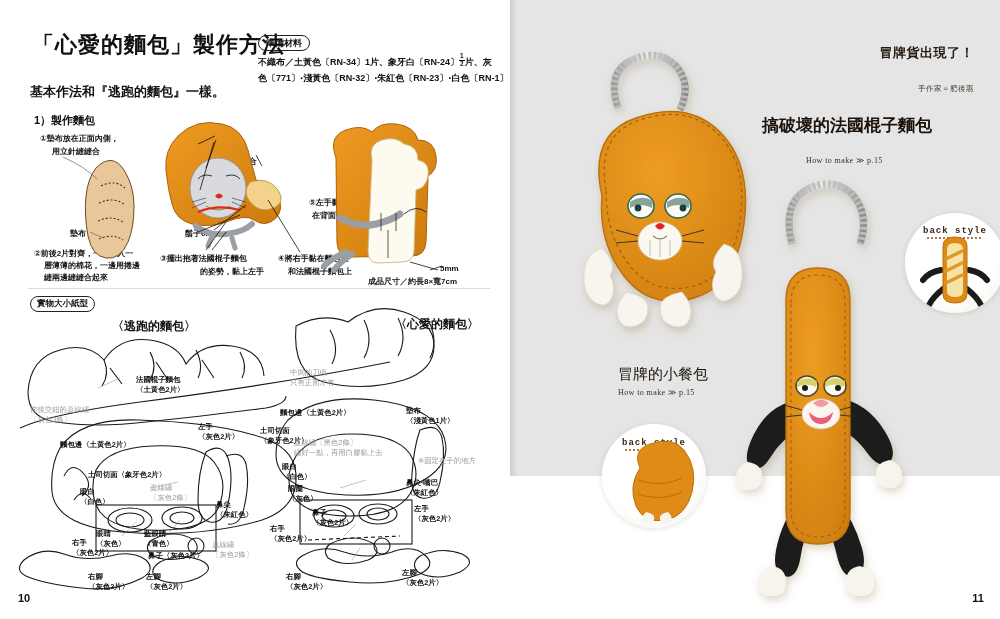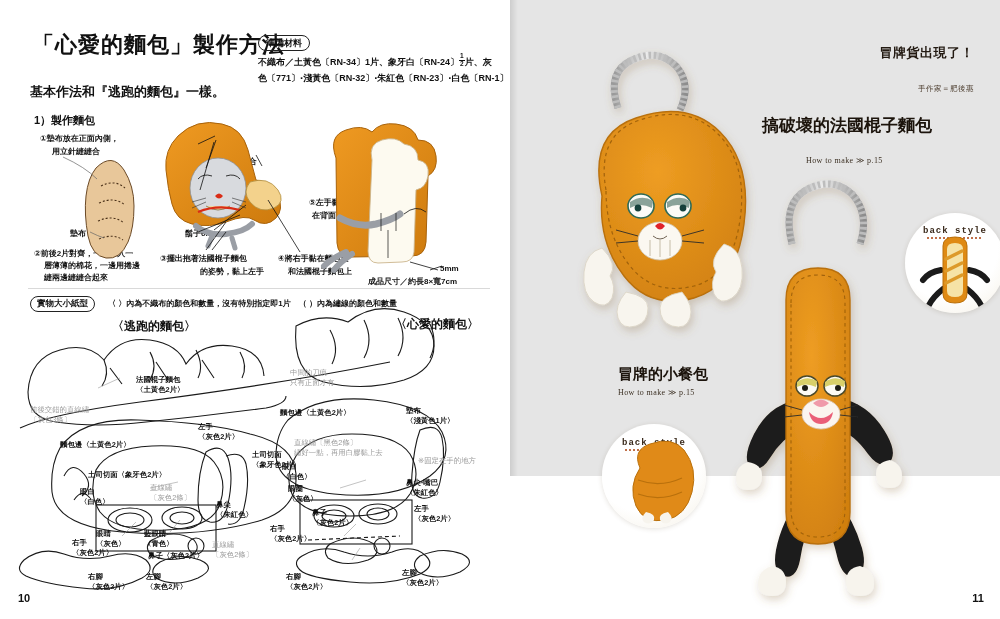--- a/index.html
+++ b/index.html
@@ -70,21 +70,21 @@
   .divider{position:absolute;left:28px;top:288px;width:462px;height:1px;background:#d9d9d9;}
 
   
   .r-head{position:absolute;right:26px;top:44px;text-align:right;}
   .r-head-title{font-size:13px;font-weight:bold;color:#231a12;letter-spacing:.5px;}
   .r-head-sub{font-size:7.5px;color:#4a3b2c;margin-top:22px;letter-spacing:.5px;}
 
   .r-title{position:absolute;left:252px;top:114px;font-size:17px;font-weight:bold;color:#1c140c;white-space:nowrap;}
   .r-title-sub{position:absolute;left:296px;top:156px;font-size:8px;color:#3b2f22;font-family:"Liberation Serif",serif;letter-spacing:.4px;}
 
-  .r-cap{position:absolute;left:108px;top:365px;font-size:15px;font-weight:bold;color:#1c140c;white-space:nowrap;}
+  .r-cap{position:absolute;left:108px;top:365px;font-size:15px;font-weight:normal;color:#1c140c;white-space:nowrap;}
   .r-cap-sub{position:absolute;left:108px;top:388px;font-size:8px;color:#3b2f22;font-family:"Liberation Serif",serif;letter-spacing:.4px;}
 
   .bubble{
     position:absolute;border-radius:50%;
     background:radial-gradient(circle at 42% 34%,#ffffff 58%,#f4efe3 100%);
     box-shadow:0 1px 5px rgba(90,70,40,.16);
     overflow:hidden;
   }
   .bubble .bs{
     position:absolute;left:0;right:0;top:13%;
@@ -189,21 +189,20 @@
         <path d="M388 230 l0 28" stroke="#111" stroke-width=".7"></path>
         <path d="M381 213 l0 18 M396 213 l0 18" stroke="#111" stroke-width=".7"></path>
         <path d="M430 270 l12 -4" stroke="#111" stroke-width=".8" fill="none"></path>
         <path d="M410 262 l28 8" stroke="#111" stroke-width=".8" fill="none"></path>
       </g>
     </svg>
 
     <div class="divider"></div>
 
     <span class="pat-tag">實物大小紙型</span>
-    <div class="pat-note">〈 〉內為不織布的顏色和數量，沒有特別指定即1片　（ ）內為繡線的顏色和數量</div>
     <div class="pat-h-left">〈逃跑的麵包〉</div>
     <div class="pat-h-right">〈心愛的麵包〉</div>
 
     <svg class="svgwrap" viewBox="0 0 510 619">
       <g fill="none" stroke="#1a1a1a" stroke-width="1.1">
 
         <path d="M28 392 q2 -34 32 -42 q28 -8 44 10 q16 -24 46 -20 q28 4 36 24 q16 -22 46 -18 q30 4 32 30"></path>
         <path d="M28 392 q0 26 28 30 q40 6 90 0 q60 -6 120 -14 q20 -4 20 -12"></path>
         <path d="M104 360 q6 14 -2 26 M150 352 q8 14 0 28 M196 350 q8 16 2 28 M240 352 q8 14 2 26"></path>
         <path d="M110 368 l12 16 M156 362 l12 18 M202 360 l12 18"></path>
@@ -309,21 +308,21 @@
       <div>中間的刀痕</div>
       <div>只有正面才有</div>
     </div>
     <div class="plabel" style="left:406px;top:406px;width:78px;">
       <div>墊布</div>
       <div>〈淺黃色1片〉</div>
     </div>
     <div class="plabel" style="left:280px;top:408px;width:130px;">
       <div>麵包邊〈土黃色2片〉</div>
     </div>
-    <div class="plabel" style="left:252px;top:426px;width:60px;margin-top:24px;">
+    <div class="plabel" style="left:260px;top:426px;width:60px;">
       <div>土司切面</div>
       <div>〈象牙色2片〉</div>
     </div>
     <div class="plabel gray" style="left:294px;top:438px;width:122px;">
       <div>直線繡〔黑色2條〕</div>
       <div>繡好一點，再用白膠黏上去</div>
     </div>
     <div class="plabel" style="left:282px;top:462px;width:36px;">
       <div>眼白</div>
       <div>〈白色〉</div>

